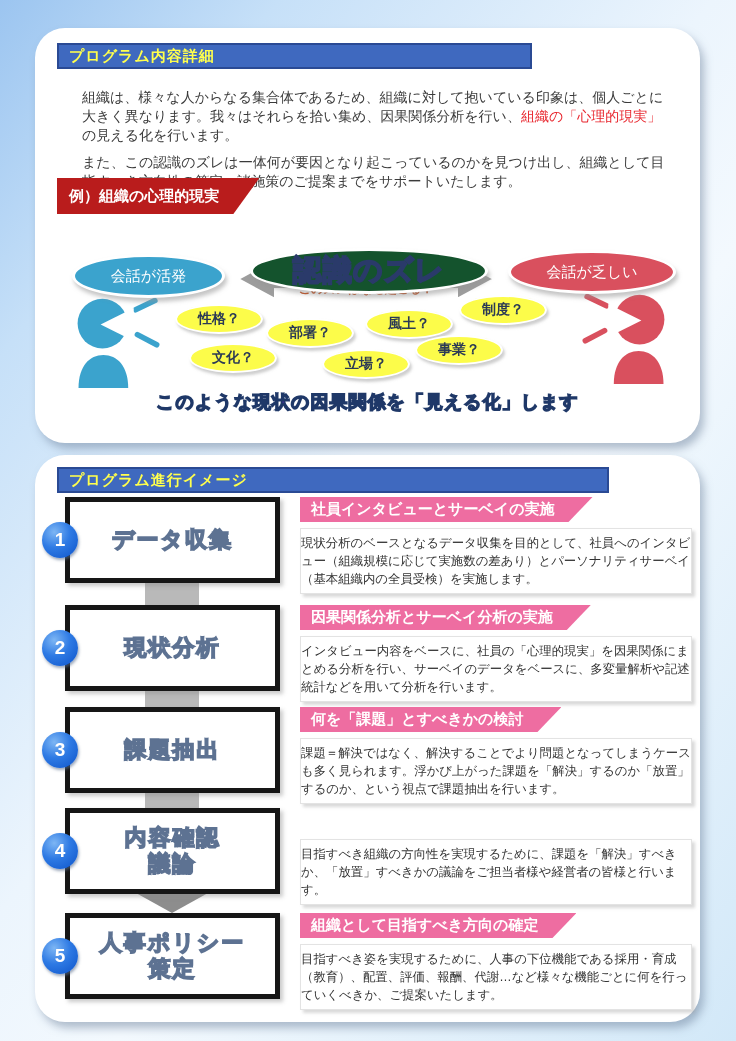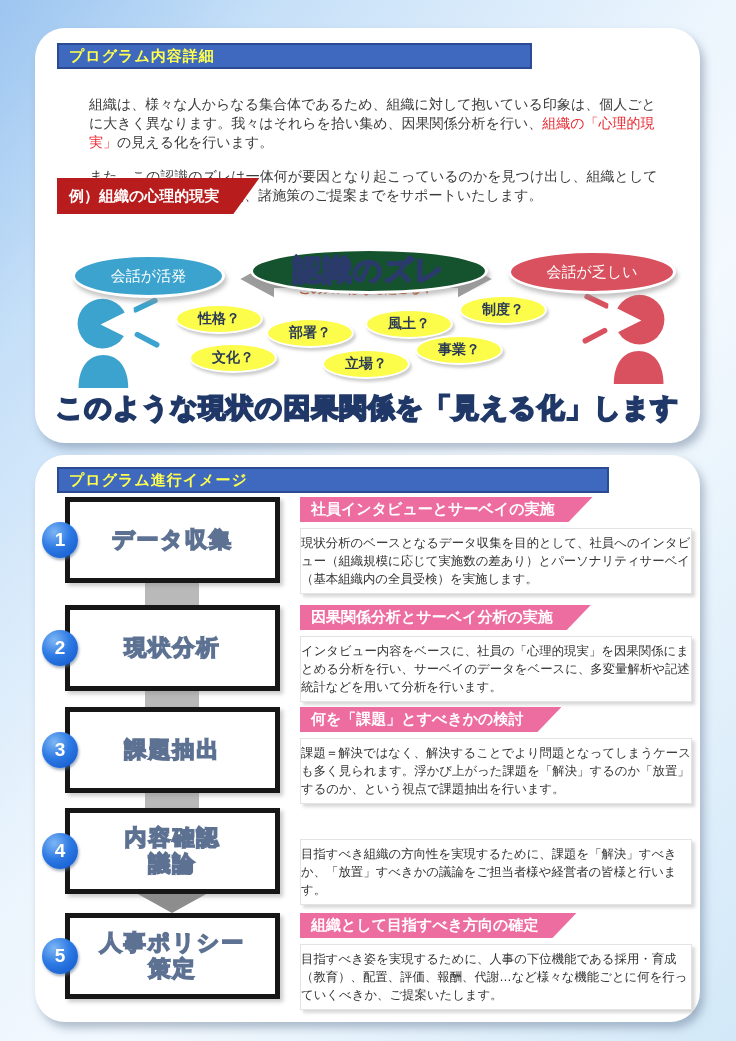--- a/index.html
+++ b/index.html
@@ -15,21 +15,21 @@
   .panel1{top:28px;height:415px;}
   .panel2{top:455px;height:567px;}
   .bar{
     position:absolute;left:22px;height:26px;background:#3f69bf;border:2px solid #2a4a94;
     box-sizing:border-box;display:flex;align-items:center;padding-left:10px;
   }
   .bar span{color:#ffff4d;font-size:15px;font-weight:bold;letter-spacing:1px;}
   .bar1{top:15px;width:475px;}
   .bar2{top:12px;width:552px;}
   .para{position:absolute;left:39px;top:52px;width:606px;font-size:14px;line-height:19px;color:#3b3b3b;}
-  .para p{margin:15px;}
+  .para p{margin:8px;}
   .red{color:#e8252d;}
   .ribbon{
     position:absolute;background:#b91c1c;color:#fff;font-size:15px;font-weight:bold;
     display:flex;align-items:center;padding:0 40px 0 12px;height:36px;
     clip-path:polygon(0 0,100% 0,calc(100% - 26px) 100%,0 100%);
   }
   .ribbon1{left:22px;top:150px;}
   .oval{
     position:absolute;border-radius:50%;display:flex;align-items:center;justify-content:center;
     border:3px solid #fff;box-shadow:2px 4px 4px rgba(150,150,150,.55);box-sizing:border-box;
@@ -53,21 +53,21 @@
     font-size:14px;font-weight:bold;color:#2b3a55;box-shadow:2px 3px 3px rgba(165,165,165,.55);z-index:2;
   }
   .f1{left:140px;top:276px;} .f2{left:231px;top:290px;} .f3{left:330px;top:281px;}
   .f4{left:424px;top:267px;} .f5{left:154px;top:315px;} .f6{left:287px;top:321px;}
   .f7{left:380px;top:307px;}
   .head{position:absolute;z-index:1;}
   .head-left{left:38px;top:268px;}
   .head-right{left:542px;top:262px;}
   .caption{
     position:absolute;left:0;right:0;top:362px;text-align:center;
-    font-size:27px;font-weight:bold;color:#6d28d9;letter-spacing:1px;
+    font-size:18px;font-weight:normal;color:#6d28d9;letter-spacing:1px;
     -webkit-text-stroke:2.1px #1f3868;
   }
   
   .connector{position:absolute;left:110px;top:128px;width:54px;height:310px;background:#b9b9b9;z-index:0;}
   .arrowhead{
     position:absolute;left:101px;top:438px;width:0;height:0;z-index:0;
     border-left:36px solid transparent;border-right:36px solid transparent;border-top:20px solid #8d8d8d;
   }
   .row{position:absolute;left:0;width:665px;height:86px;}
   .r1{top:42px;} .r2{top:150px;} .r3{top:252px;} .r4{top:353px;} .r5{top:458px;}

